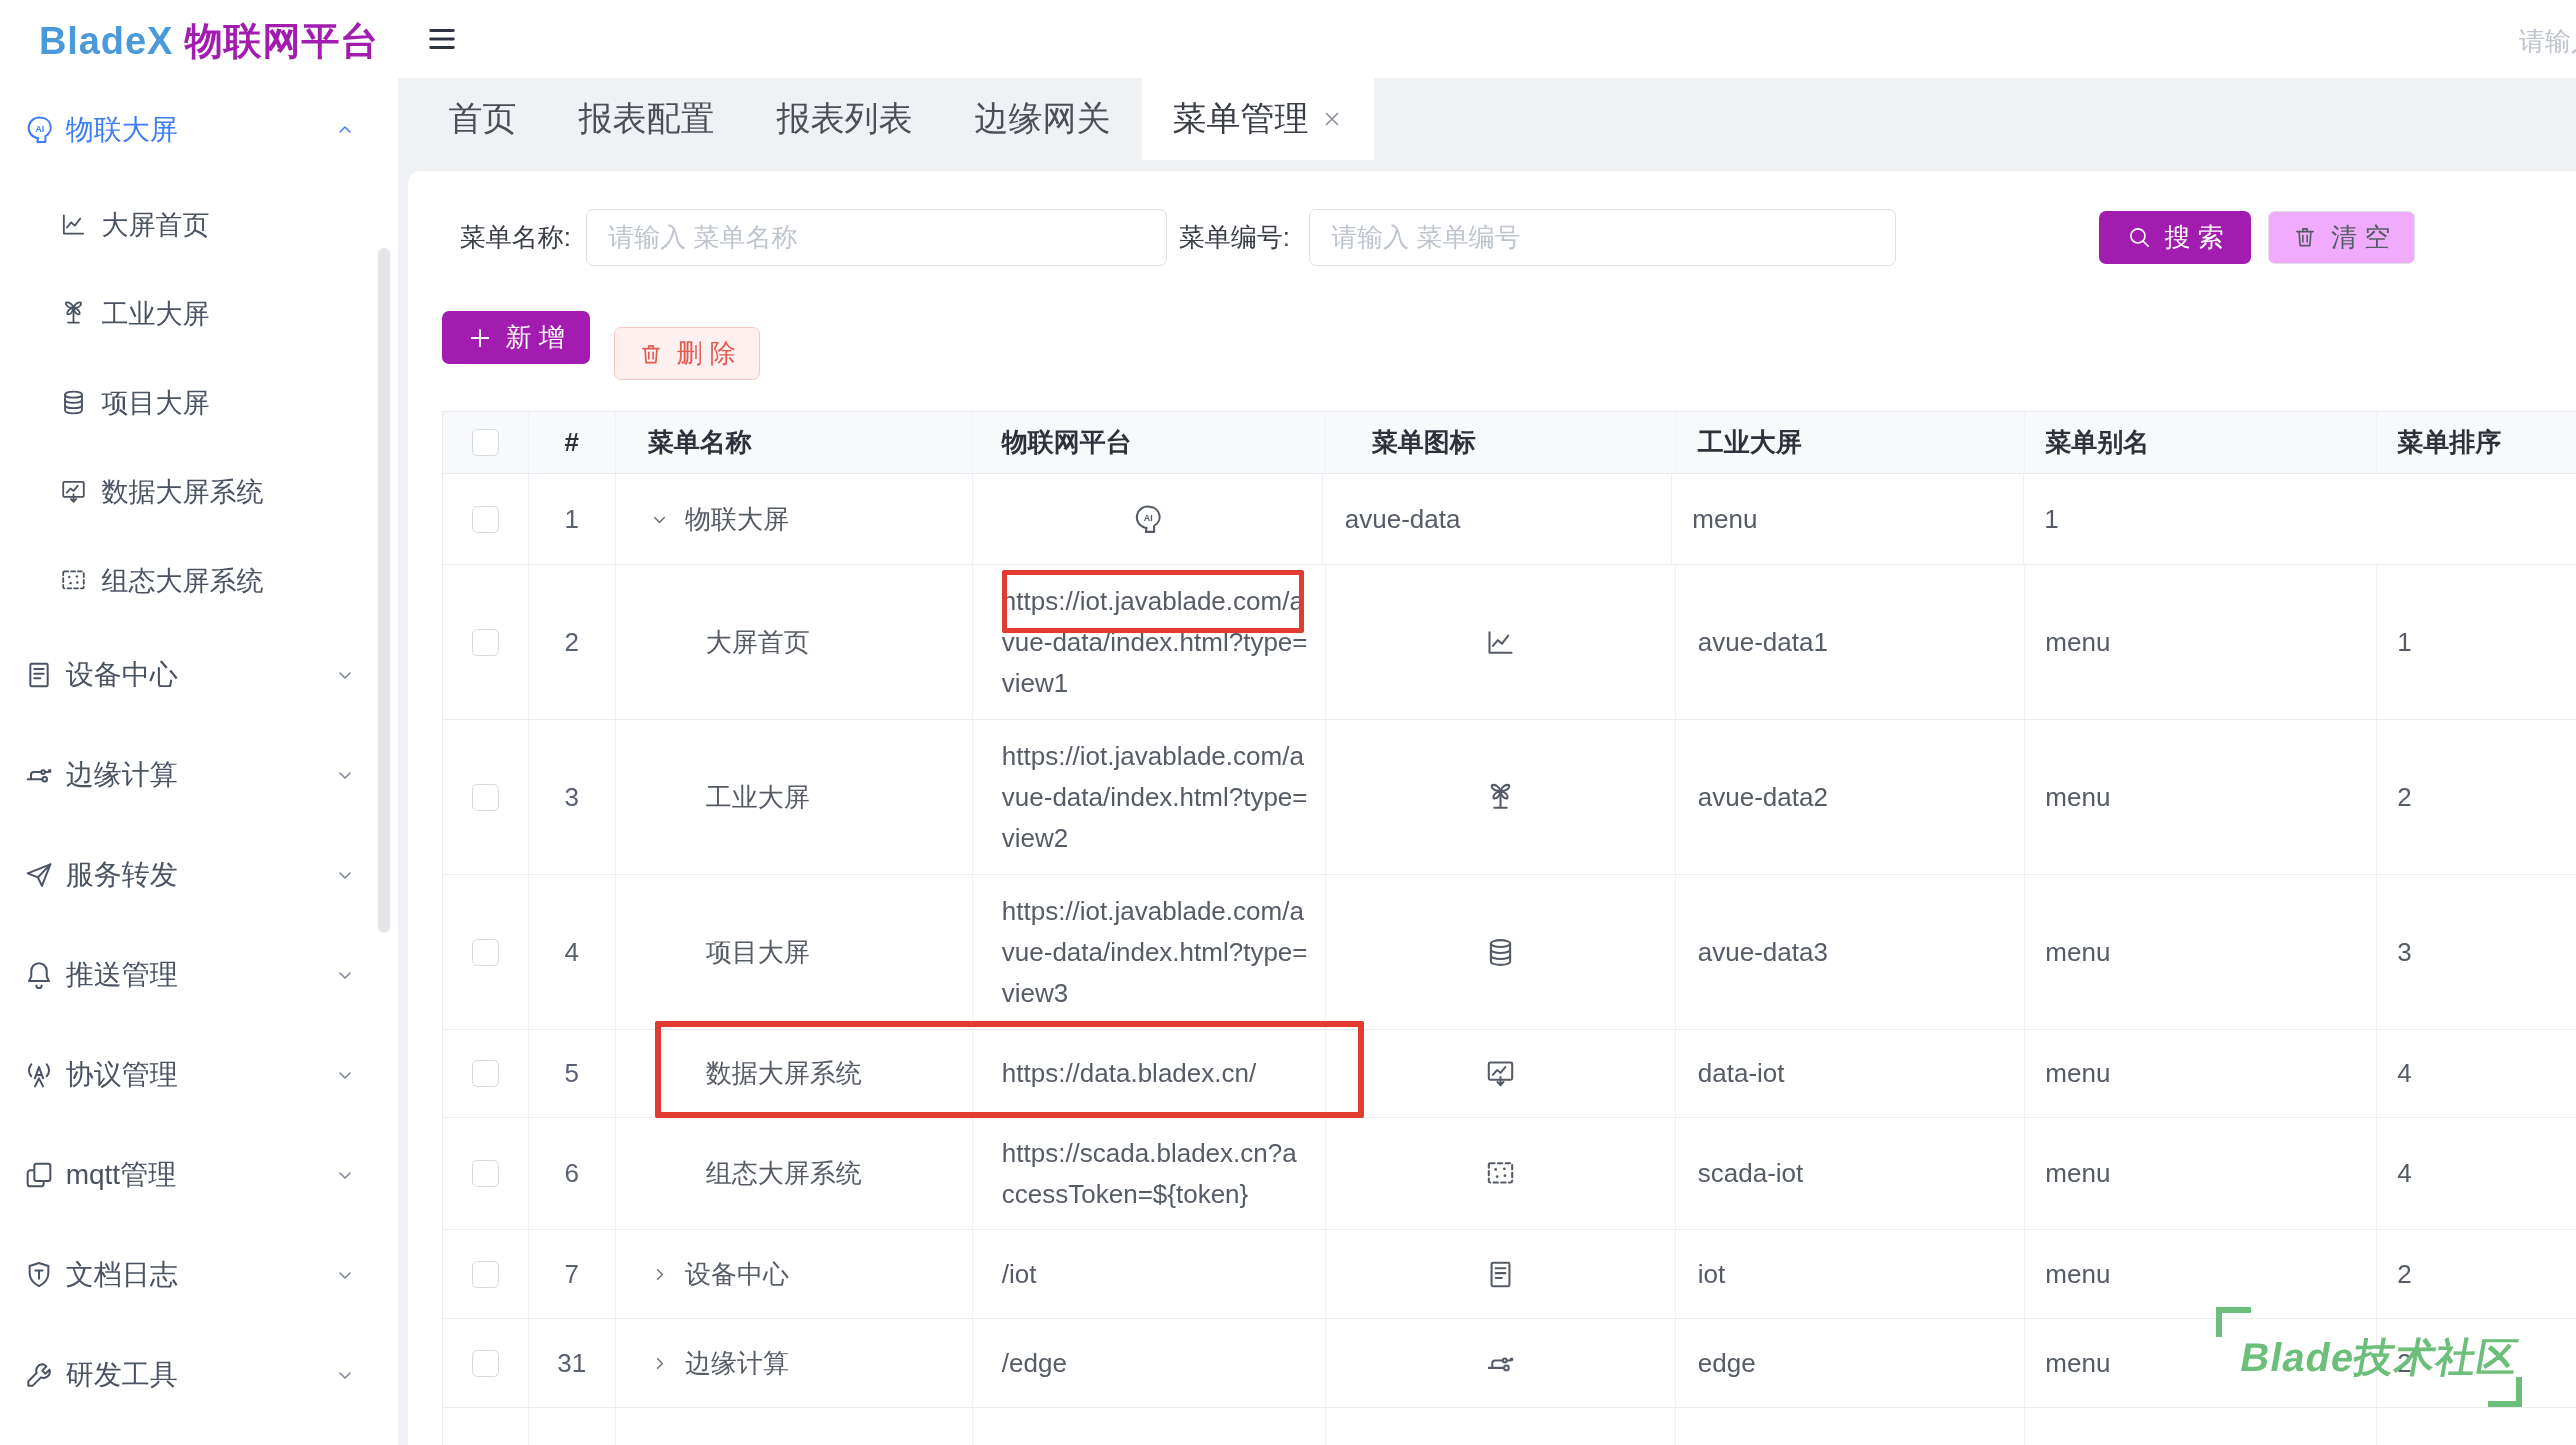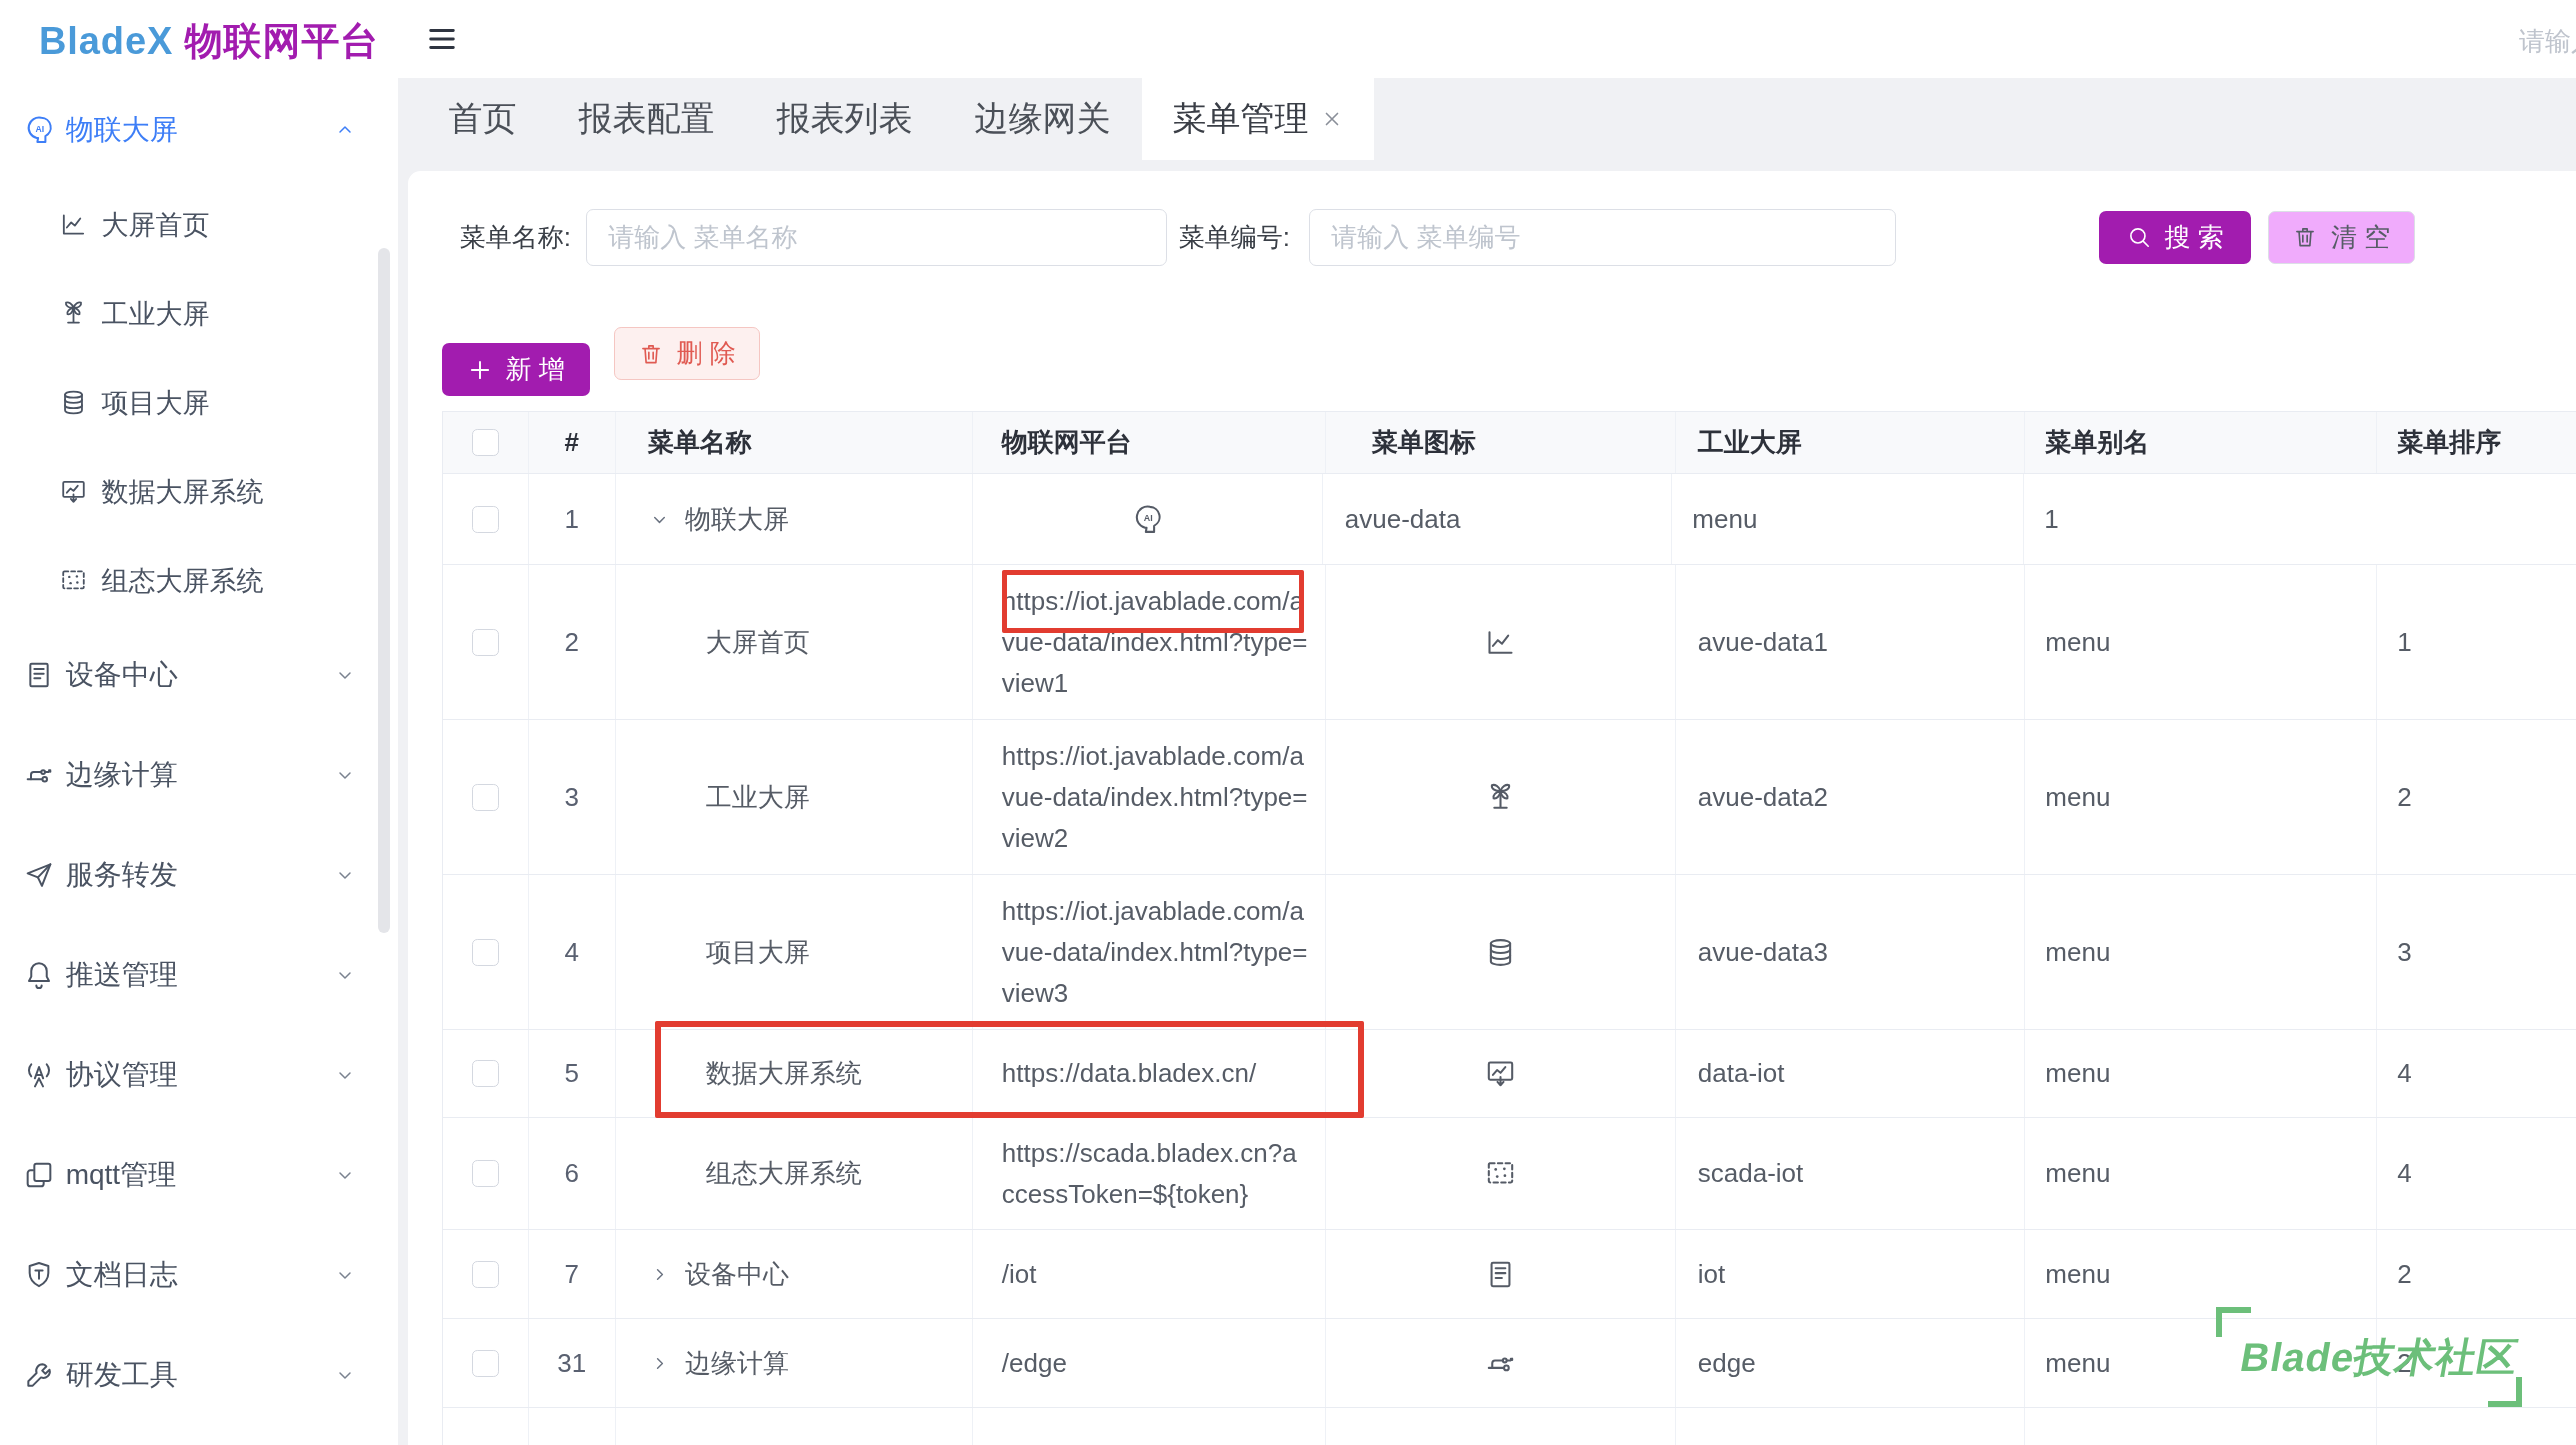--- a/index.html
+++ b/index.html
@@ -46,21 +46,21 @@
   .f-input::placeholder{color:#BFC5CE;}
   .btn{position:absolute;top:2.7px;display:flex;align-items:center;justify-content:center;gap:12.5px;height:53px;
        border-radius:7.1px;font-size:26px;box-sizing:border-box;cursor:pointer;border:none;
        font-family:"Liberation Sans","DejaVu Sans",sans-serif;}
   .btn .b-ico{width:26px;height:26px;}
   .btn-primary{background:#a21caf;color:#fff;}
   .btn-plain{background:#f0abfc;border:1.8px solid #DCDFE6;color:#565C66;}
   .btn-danger{background:#FDF0EF;border:1.8px solid #F5C6C2;color:#E05A52;}
 
   
-  .tb-add{left:34px;top:172px;width:148px;position:absolute;}
+  .tb-add{left:34px;top:140px;width:148px;position:absolute;}
   .tb-del{left:206px;top:156px;width:146px;position:absolute;}
 
   
   .table{position:absolute;left:34px;top:240px;right:0;border-top:1.8px solid #E9ECF2;border-left:1.8px solid #E9ECF2;}
   .tr{display:flex;border-bottom:1.8px solid #E9ECF2;background:#fff;}
   .td{display:flex;align-items:center;box-sizing:border-box;border-right:1.8px solid #EEF1F6;
       font-size:26px;color:#565C66;overflow:hidden;}
   .c0{width:86px;justify-content:center;}
   .c1{width:87px;justify-content:center;color:#596070;}
   .c2{width:357px;padding-left:32px;}

